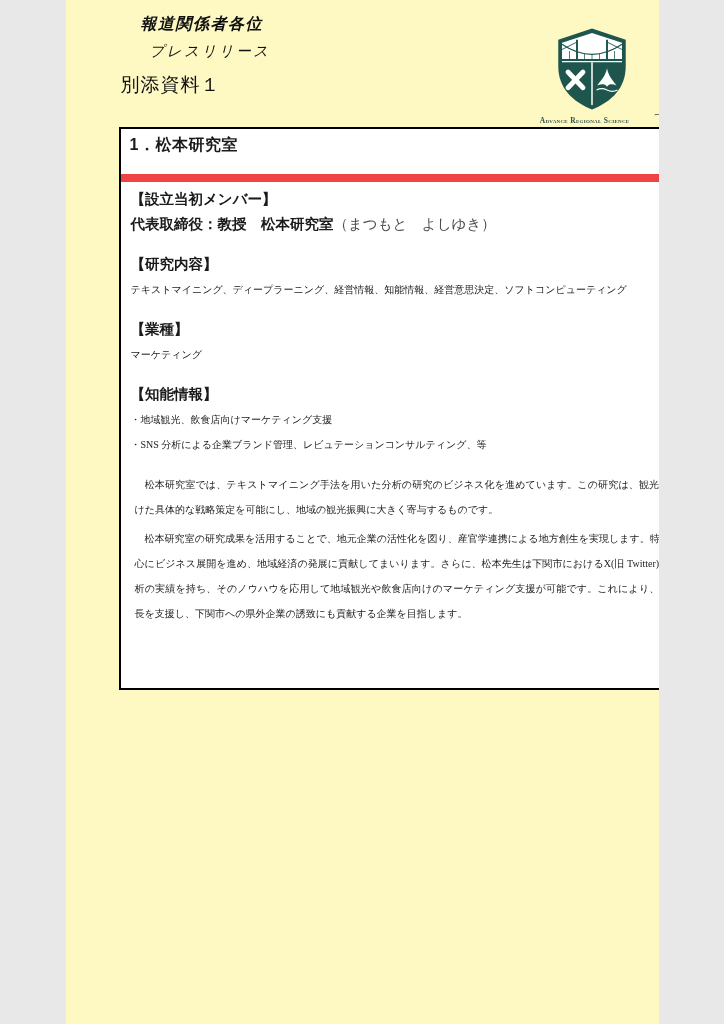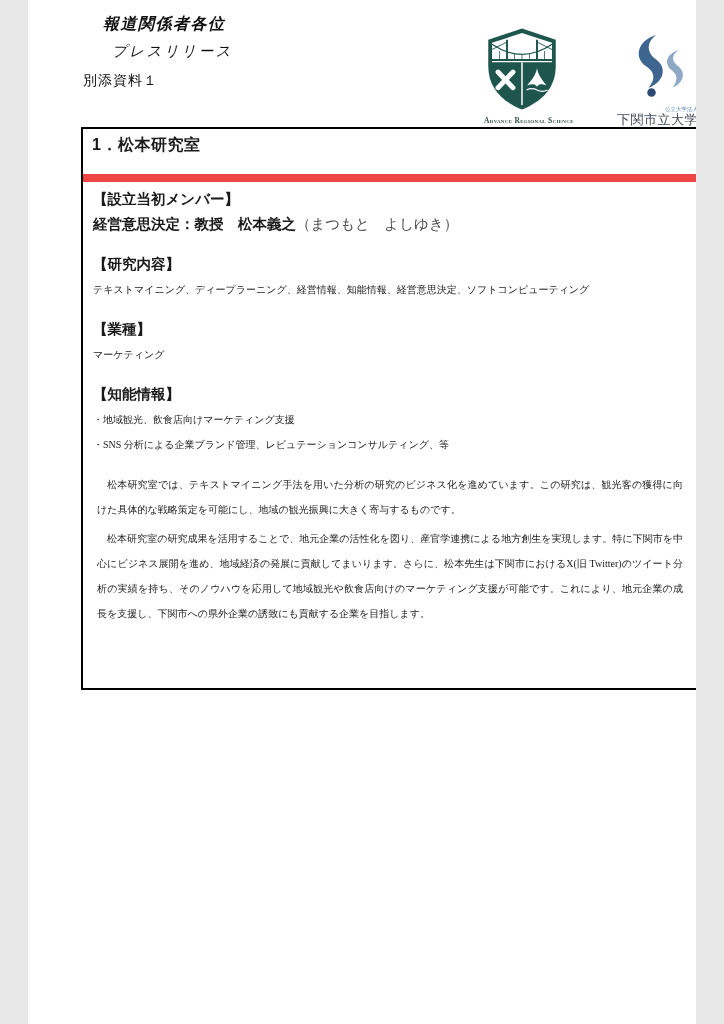--- a/index.html
+++ b/index.html
@@ -1,21 +1,21 @@
 <!DOCTYPE html>
 <html lang="ja"><head>
 <meta charset="utf-8">
 <style>
   * { margin: 0; padding: 0; box-sizing: border-box; }
   html, body { background: #e8e8e8; }
   .page {
     position: relative;
-    width: 668px;
+    width: 593px;
     height: 1024px;
-    background: #ffffff;
+    background: #fef9c3;
     margin: 0 auto;
     overflow: hidden;
     font-family: "Liberation Serif", "DejaVu Serif", serif;
     color: #1a1a1a;
   }
   
   .recipient {
     position: absolute; left: 75px; top: 14px;
     font-family: "Liberation Serif", "DejaVu Serif", serif;
     font-style: italic; font-weight: bold;
@@ -23,26 +23,26 @@
   }
   .press-release {
     position: absolute; left: 84px; top: 42px;
     font-family: "Liberation Serif", "DejaVu Serif", serif;
     font-style: italic;
     font-size: 14.5px; letter-spacing: 2.5px; color: #111;
   }
   .attachment {
     position: absolute; left: 55px; top: 72px;
     font-family: "Liberation Sans", "DejaVu Sans", sans-serif;
-    font-size: 14px; letter-spacing: 1px; color: #111;
+    font-size: 19px; letter-spacing: 1px; color: #111;
   }
   
   .institute-logo {
     position: absolute; left: 456px; top: 27px; width: 108px;
-    text-align: left;
+    text-align: right;
   }
   .institute-caption {
     margin-top: 2px;
     font-family: "Liberation Serif", "DejaVu Serif", serif;
     font-variant: small-caps;
     font-weight: bold;
     font-size: 7.5px; line-height: 8.5px;
     color: #31504a; letter-spacing: 0.3px;
   }
   .university-logo {
@@ -148,21 +148,21 @@
     <div class="univ-name">下関市立大学</div>
     <div class="univ-en">Shimonoseki City University</div>
   </div>
 
   <div class="doc-box">
     <div class="doc-box-title">1．松本研究室</div>
     <div class="doc-box-content">
 
       <div class="sec">
         <div class="sec-header">【設立当初メンバー】</div>
-        <div class="rep-line"><span>経営意思決定：教授　松本義之</span><span class="rep-reading">（まつもと　よしゆき）</span></div>
+        <div class="rep-line"><span>代表取締役：教授　松本研究室</span><span class="rep-reading">（まつもと　よしゆき）</span></div>
       </div>
 
       <div class="sec">
         <div class="sec-header">【研究内容】</div>
         <div class="body-serif">テキストマイニング、ディープラーニング、経営情報、知能情報、経営意思決定、ソフトコンピューティング</div>
       </div>
 
       <div class="sec">
         <div class="sec-header">【業種】</div>
         <div class="body-serif">マーケティング</div>

